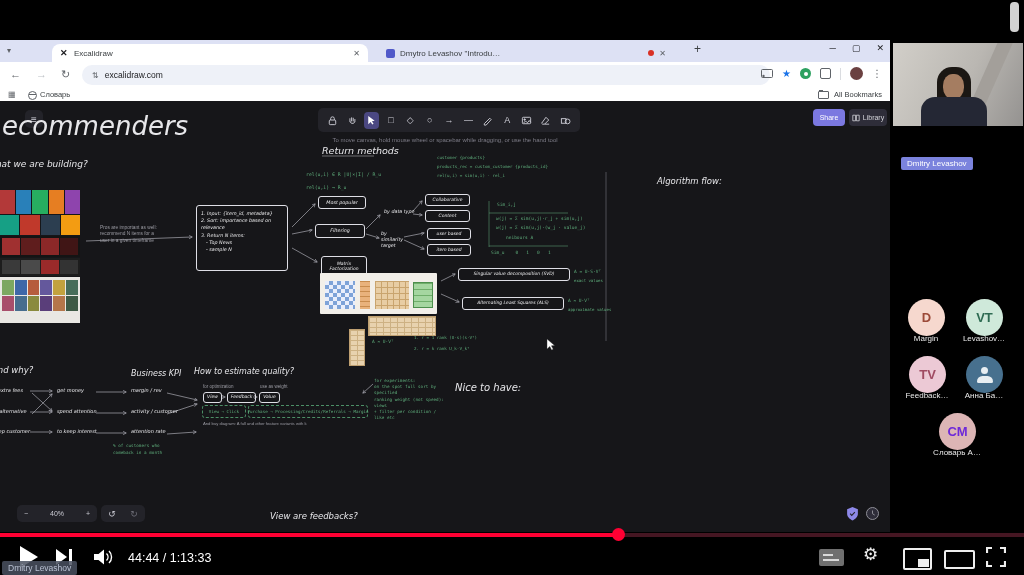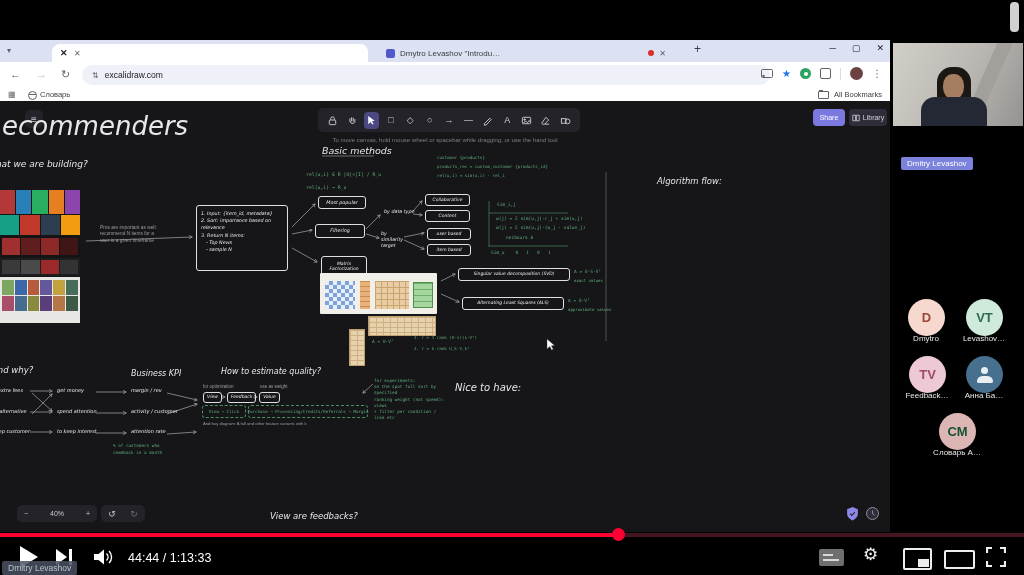--- a/index.html
+++ b/index.html
@@ -136,20 +136,21 @@
 <body>
 
 <div class="stage">
 
   <div class="browser">
 
     <div class="tabstrip">
       <span class="tab-chev">▾</span>
       <div class="tab-active">
         <span class="favicon-x">✕</span>
+        <span class="tab-title">Excalidraw</span>
         <span class="tclose">✕</span>
       </div>
       <div class="tab2">
         <span class="favicon-meet"></span>
         <span class="tab-title">Dmytro Levashov "Introdu…</span>
         <span class="recdot"></span>
         <span class="tclose">✕</span>
       </div>
       <span class="newtab">+</span>
       <div class="winbtns">
@@ -289,21 +290,21 @@
       <div class="sharebtn" style="background-color: rgb(123, 120, 224);">Share</div>
       <div class="librarybtn">
         <svg width="8" height="8" viewBox="0 0 10 10" fill="none" stroke="#d4d4da">
             <path d="M1 1.5h3.5v7H1zM5.5 1.5H9v7H5.5z"></path>
           </svg>
         <span>Library</span>
       </div>
 
       <div class="abs hw" style="left:-16px;top:10px;font-size:26px">Recommenders</div>
       <div class="abs hw" style="left:-13px;top:58px;font-size:9px">What we are building?</div>
-      <div class="abs hw" style="left:322px;top:44px;font-size:9.5px">Basic methods</div>
+      <div class="abs hw" style="left:322px;top:44px;font-size:9.5px">Return methods</div>
       <div class="abs hw" style="left:657px;top:75px;font-size:8.5px">Algorithm flow:</div>
 
       <div class="collage">
         <div class="crow" style="height:24px">
             <div style="background:#b33939"></div>
             <div style="background:#2980b9"></div>
             <div style="background:#27ae60"></div>
             <div style="background:#e67e22"></div>
             <div style="background:#8e44ad"></div>
           </div>
@@ -392,21 +393,21 @@
       <div class="abs gtxt" style="left:372px;top:238px;font-size:4.5px">A ≈ U·Vᵀ</div>
       <div class="abs gtxt" style="left:414px;top:234px;font-size:4.2px">1. r = 1 rank (U·s)(s·Vᵀ)</div>
       <div class="abs gtxt" style="left:414px;top:245px;font-size:4.2px">2. r = k rank U_k·V_kᵀ</div>
 
       <svg class="abs" style="left:546px;top:238px" width="10" height="12" viewBox="0 0 10 12">
         <polygon points="1,0 1,10 3.8,7.4 5.6,11 7.2,10.2 5.4,6.8 8.6,6.4" fill="#fff" stroke="#333" stroke-width="0.4"></polygon>
       </svg>
 
       <div class="abs hw" style="left:-8px;top:264px;font-size:8.5px">And why?</div>
       <div class="abs hw" style="left:131px;top:268px;font-size:8px">Business KPI</div>
-      <div class="abs hw" style="left:221px;top:266px;font-size:8px">How to estimate quality?</div>
+      <div class="abs hw" style="left:194px;top:266px;font-size:8px">How to estimate quality?</div>
 
       <div class="abs hw" style="left:-12px;top:286px;font-size:5px">get extra fees</div>
       <div class="abs hw" style="left:-14px;top:307px;font-size:5px">offer alternative</div>
       <div class="abs hw" style="left:-14px;top:327px;font-size:5px">to keep customer</div>
       <div class="abs hw" style="left:57px;top:286px;font-size:5px">get money</div>
       <div class="abs hw" style="left:57px;top:307px;font-size:5px">spend attention</div>
       <div class="abs hw" style="left:57px;top:327px;font-size:5px">to keep interest</div>
       <div class="abs hw" style="left:131px;top:286px;font-size:5px">margin / rev</div>
       <div class="abs hw" style="left:131px;top:307px;font-size:5px">activity / customer</div>
       <div class="abs hw" style="left:131px;top:327px;font-size:5px">attention rate</div>
@@ -458,34 +459,34 @@
   <div class="scrollnub"></div>
   <div class="cam">
     <div class="cam-beam"></div>
     <div class="cam-hair"></div>
     <div class="cam-face"></div>
     <div class="cam-body"></div>
   </div>
   <div class="plabel">Dmitry Levashov</div>
 
   <div class="pav" style="left: 908px; top: 299px; background-color: rgb(246, 216, 206); color: rgb(156, 74, 56);">D</div>
-  <div class="pname" style="left:895px;top:334px">Dmytro</div>
+  <div class="pname" style="left:895px;top:334px">Margin</div>
 
   <div class="pav" style="left: 966px; top: 299px; background-color: rgb(207, 233, 218); color: rgb(46, 107, 82);">VT</div>
   <div class="pname" style="left:953px;top:334px">Levashov…</div>
 
   <div class="pav" style="left: 909px; top: 356px; background-color: rgb(236, 201, 213); color: rgb(160, 75, 98);">TV</div>
   <div class="pname" style="left:896px;top:391px">Feedback…</div>
 
   <div class="pav" style="left: 966px; top: 356px; background-color: rgb(71, 112, 142);">
     <span class="person-ic"></span>
   </div>
   <div class="pname" style="left:953px;top:391px">Анна Ба…</div>
 
-  <div class="pav" style="left: 939px; top: 413px; background-color: rgb(220, 181, 181); color: #14532d;">CM</div>
+  <div class="pav" style="left: 939px; top: 413px; background-color: rgb(220, 181, 181); color: #6d28d9;">CM</div>
   <div class="pname" style="left:926px;top:448px">Словарь А…</div>
 
   <div class="prog-track">
     <div class="prog-played" style="width: 618px; background-color: rgb(255, 0, 51);"></div>
   </div>
   <div class="prog-knob" style="background-color: rgb(255, 0, 51);"></div>
 
   <div class="ytbar">
     <svg class="abs" style="left:20px;top:8px" width="19" height="22" viewBox="0 0 19 22">
       <polygon points="0,0 0,22 18,11" fill="#fff"></polygon>

